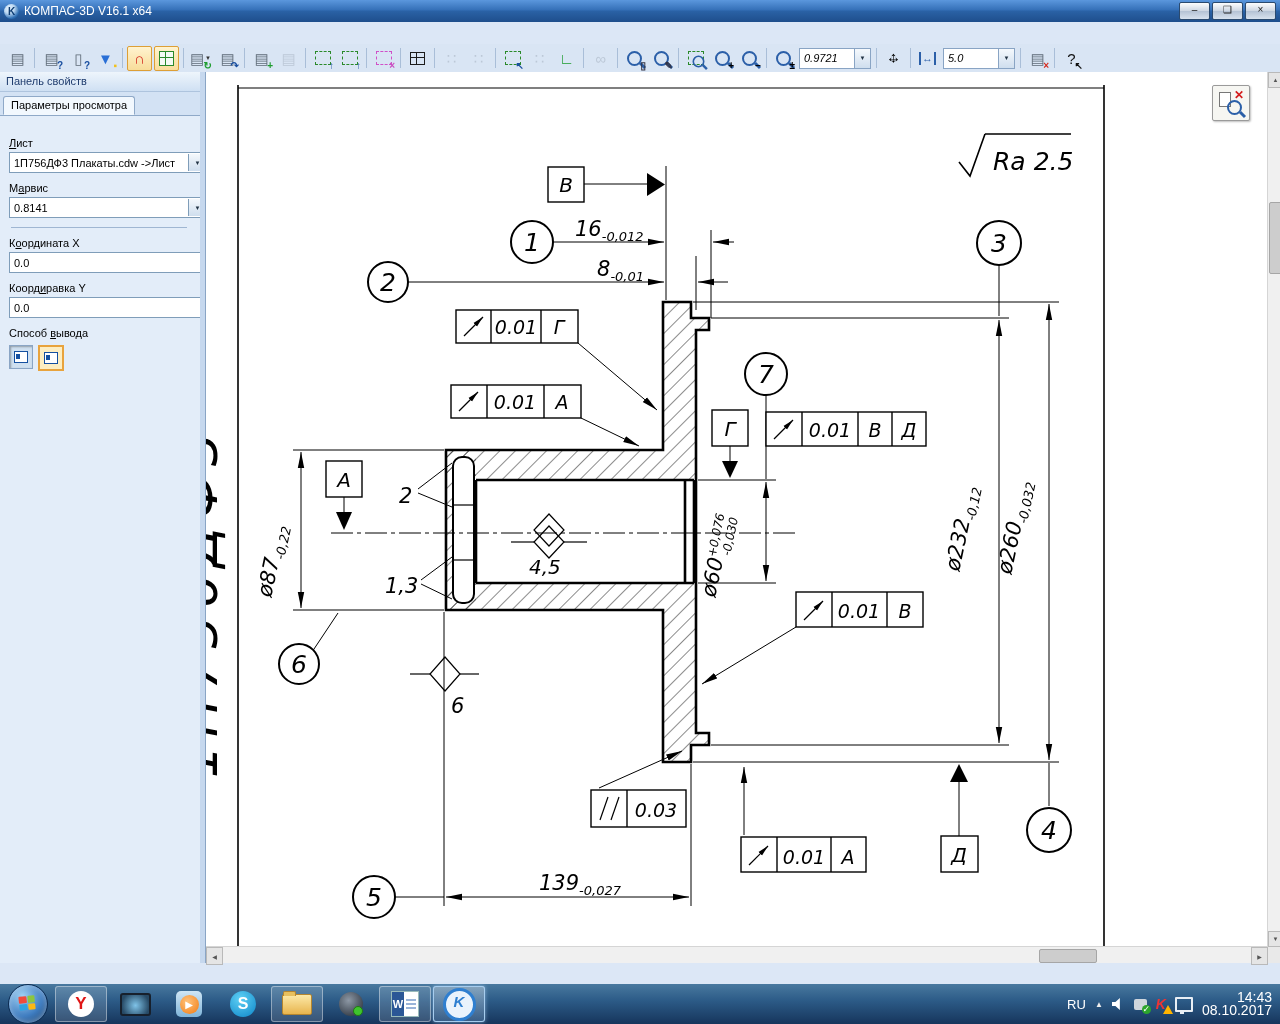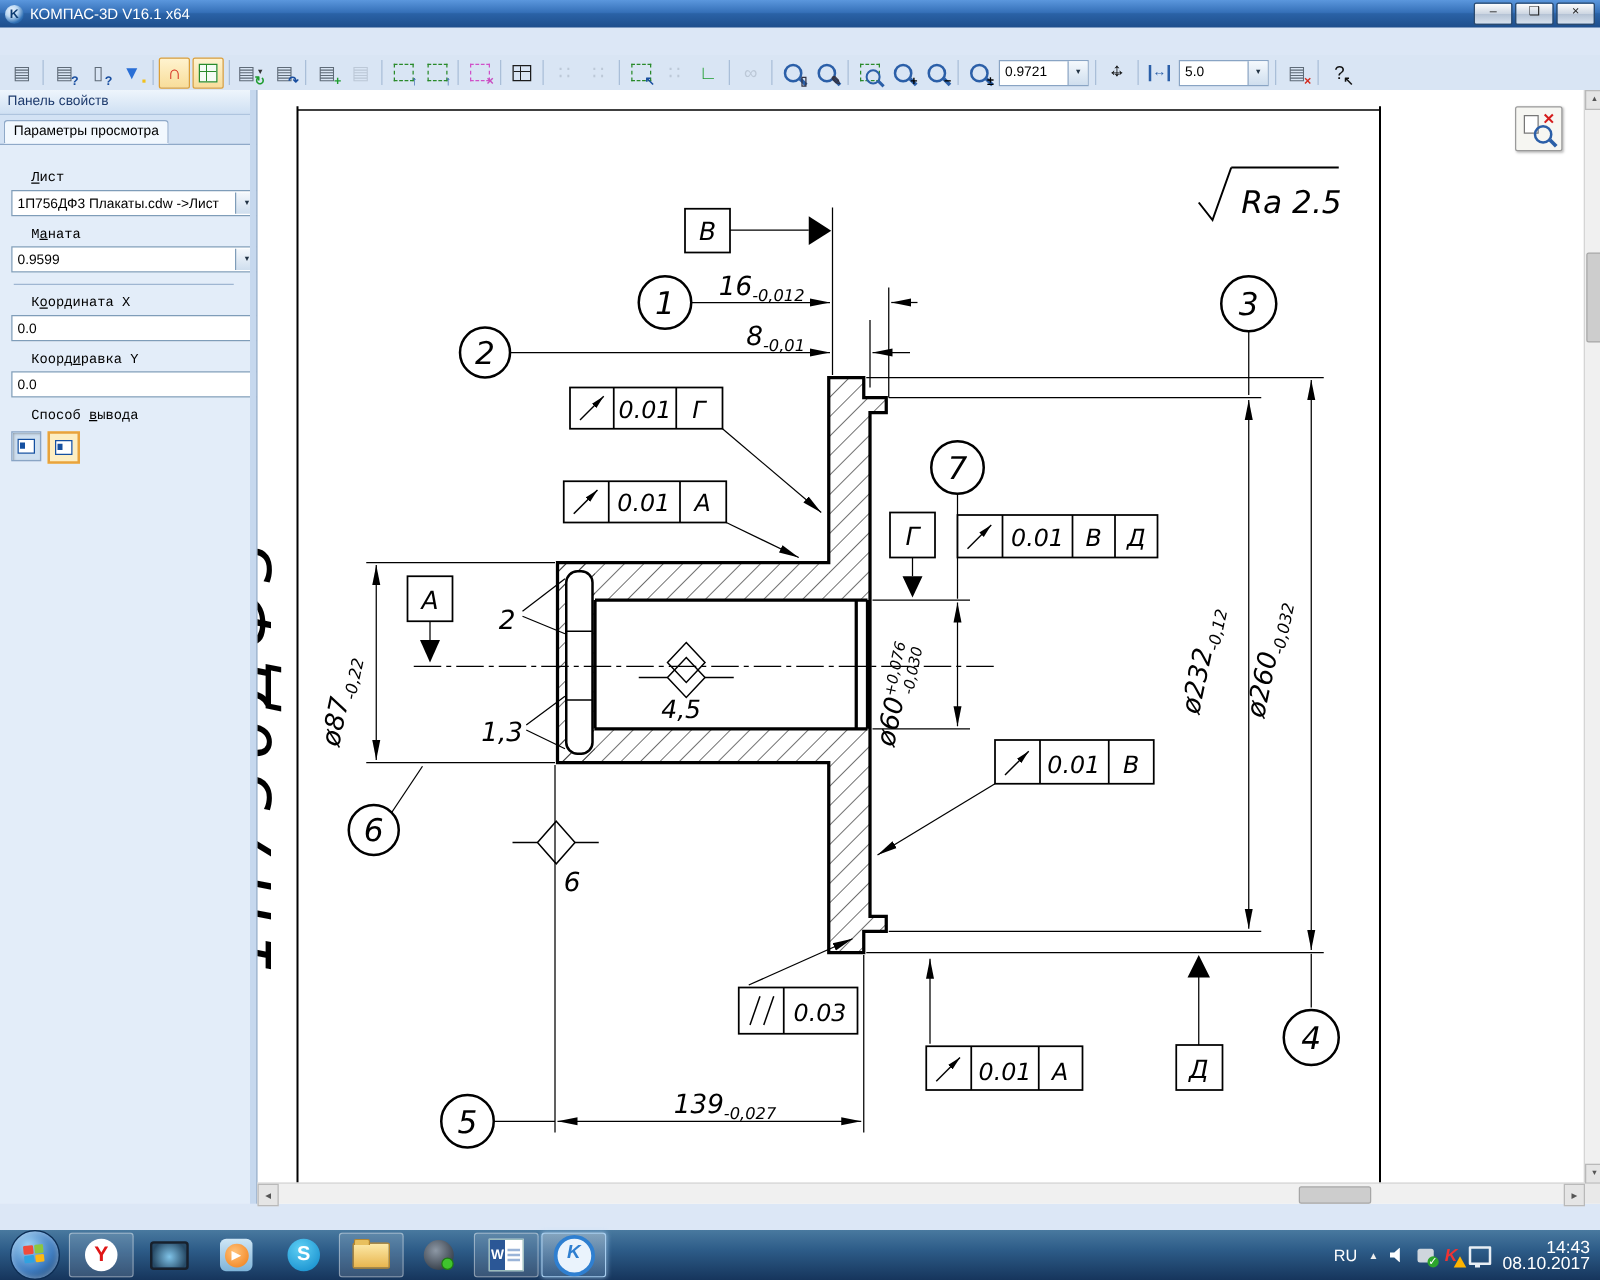--- a/index.html
+++ b/index.html
@@ -46,33 +46,33 @@
     background-image:linear-gradient(to right,transparent 5px,#2a8a2a 5px,#2a8a2a 6px,transparent 6px),
       linear-gradient(to bottom,transparent 5px,#2a8a2a 5px,#2a8a2a 6px,transparent 6px);}
   .k-win{width:13px;height:11px;border:1px solid #1c1c1c;
     background-image:linear-gradient(to right,transparent 5px,#1c1c1c 5px,#1c1c1c 6px,transparent 6px),
       linear-gradient(to bottom,transparent 4px,#1c1c1c 4px,#1c1c1c 5px,transparent 5px);}
   .k-step{border-left:2px solid #2b5fa8;border-right:2px solid #2b5fa8;padding:0 1px;height:13px;
     display:flex;align-items:center;font-size:11px;color:#2b5fa8;}
   .pan1,.pan2{position:absolute;left:0;right:0;top:2px;text-align:center;font-weight:bold;}
   .tcombo{width:66px;height:19px;background:#fff;border:1px solid #89a4c4;display:flex;
     align-items:center;font-size:11px;padding-left:4px;margin:0 2px;}
-  .tval{flex:1;}
+  .tval{flex:1;font-style:italic;}
   .tdrop{width:15px;height:100%;background:linear-gradient(#f5f9fd,#cfdeee);
     border-left:1px solid #89a4c4;font-size:6px;display:flex;align-items:center;justify-content:center;color:#234;}
 
   
   .props{position:absolute;left:0;top:72px;width:216px;bottom:61px;background:#e3edf9;}
   .p-head{height:19px;background:linear-gradient(#eef5fc,#cfe0f3);color:#1f3c6e;font-size:11px;
     line-height:19px;padding-left:6px;border-bottom:1px solid #aec4de;}
   .p-tabrow{height:21px;background:#d3e2f4;border-bottom:1px solid #8fa9c8;padding:2px 0 0 3px;}
   .p-tab{display:inline-block;padding:2px 7px 3px;background:#f2f8fe;border:1px solid #8fa9c8;
     border-bottom:1px solid #f2f8fe;border-radius:3px 3px 0 0;font-size:11px;position:relative;top:1px;}
   .p-body{padding:12px 9px 0;font-size:11px;color:#000;}
-  .f-label{margin:9px 16px 3px;font-family:Liberation Mono, monospace;}
+  .f-label{margin:9px 0 3px;}
   .combo,.inputbox{height:19px;background:#fff;border:1px solid #7f9db9;display:flex;
     align-items:center;padding-left:4px;font-size:11px;}
   .cbtn{margin-left:auto;width:17px;height:17px;background:linear-gradient(#f4f8fc,#cfdeee);
     border-left:1px solid #7f9db9;font-size:6px;display:flex;align-items:center;justify-content:center;color:#234;}
   .fsep{height:1px;background:#9fb6d2;margin:9px 20px 0 2px;}
   .outrow{margin-top:6px;display:flex;gap:5px;}
   .outbtn{width:22px;height:22px;border:1px solid #8aa5c5;background:#dce8f5;
     display:flex;align-items:center;justify-content:center;}
   .outbtn.pressed{background:#cfe0f0;box-shadow:inset 1px 1px 2px rgba(0,0,0,.3);}
   .outbtn.hot{background:#fdeec2;border:2px solid #e8a33d;}
@@ -316,23 +316,23 @@
     <div class="p-head">Панель свойств</div>
     <div class="p-tabrow">
       <span class="p-tab">Параметры просмотра</span>
     </div>
     <div class="p-body">
       <div class="f-label"><span></span><u>Л</u><span>ист</span></div>
       <div class="combo">
         <span style="overflow:hidden;white-space:nowrap;flex:1">1П756ДФ3 Плакаты.cdw -&gt;Лист</span>
         <span class="cbtn">▼</span>
       </div>
-      <div class="f-label"><span>М</span><u>а</u><span>ната</span></div>
+      <div class="f-label"><span>М</span><u>а</u><span>рвис</span></div>
       <div class="combo">
-        <span style="flex:1">0.9599</span>
+        <span style="flex:1">0.8141</span>
         <span class="cbtn">▼</span>
       </div>
       <div class="fsep"></div>
       <div class="f-label"><span>К</span><u>о</u><span>ордината X</span></div>
       <div class="inputbox">
           <span>0.0</span>
         </div>
       <div class="f-label"><span>Коорд</span><u>и</u><span>равка Y</span></div>
       <div class="inputbox">
           <span>0.0</span>

